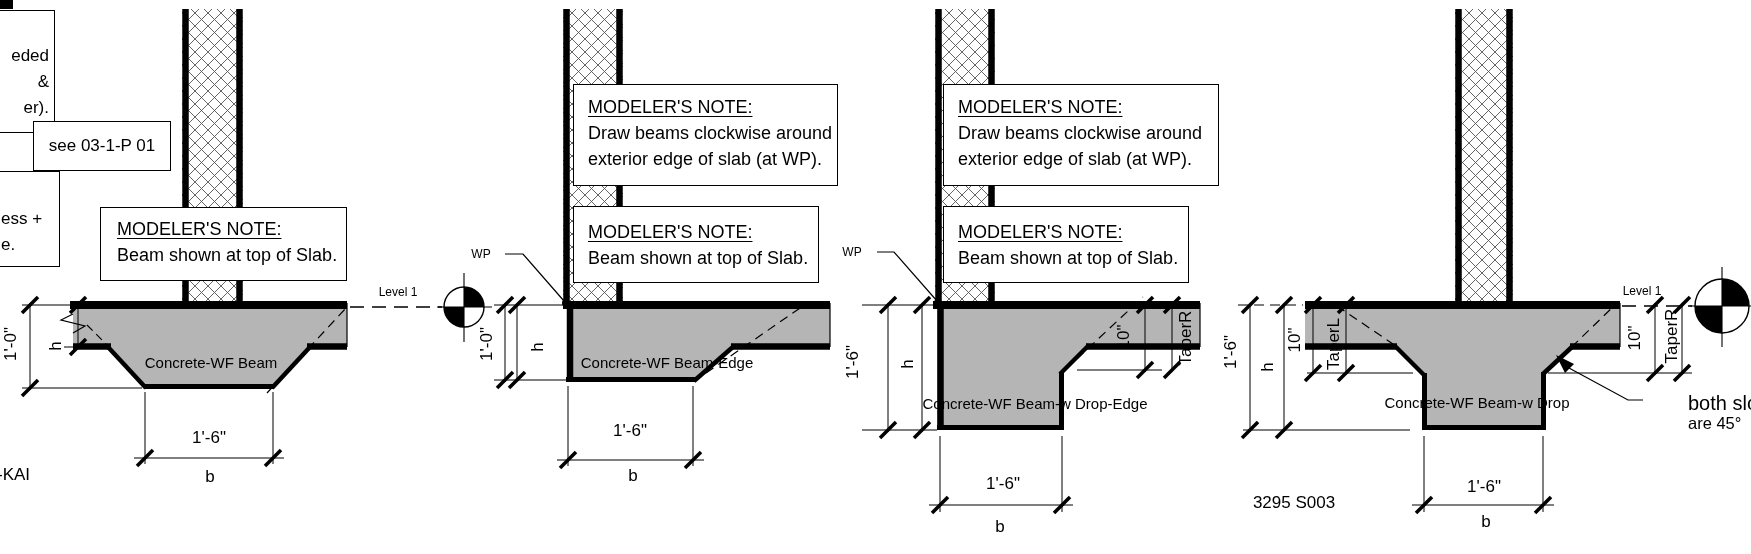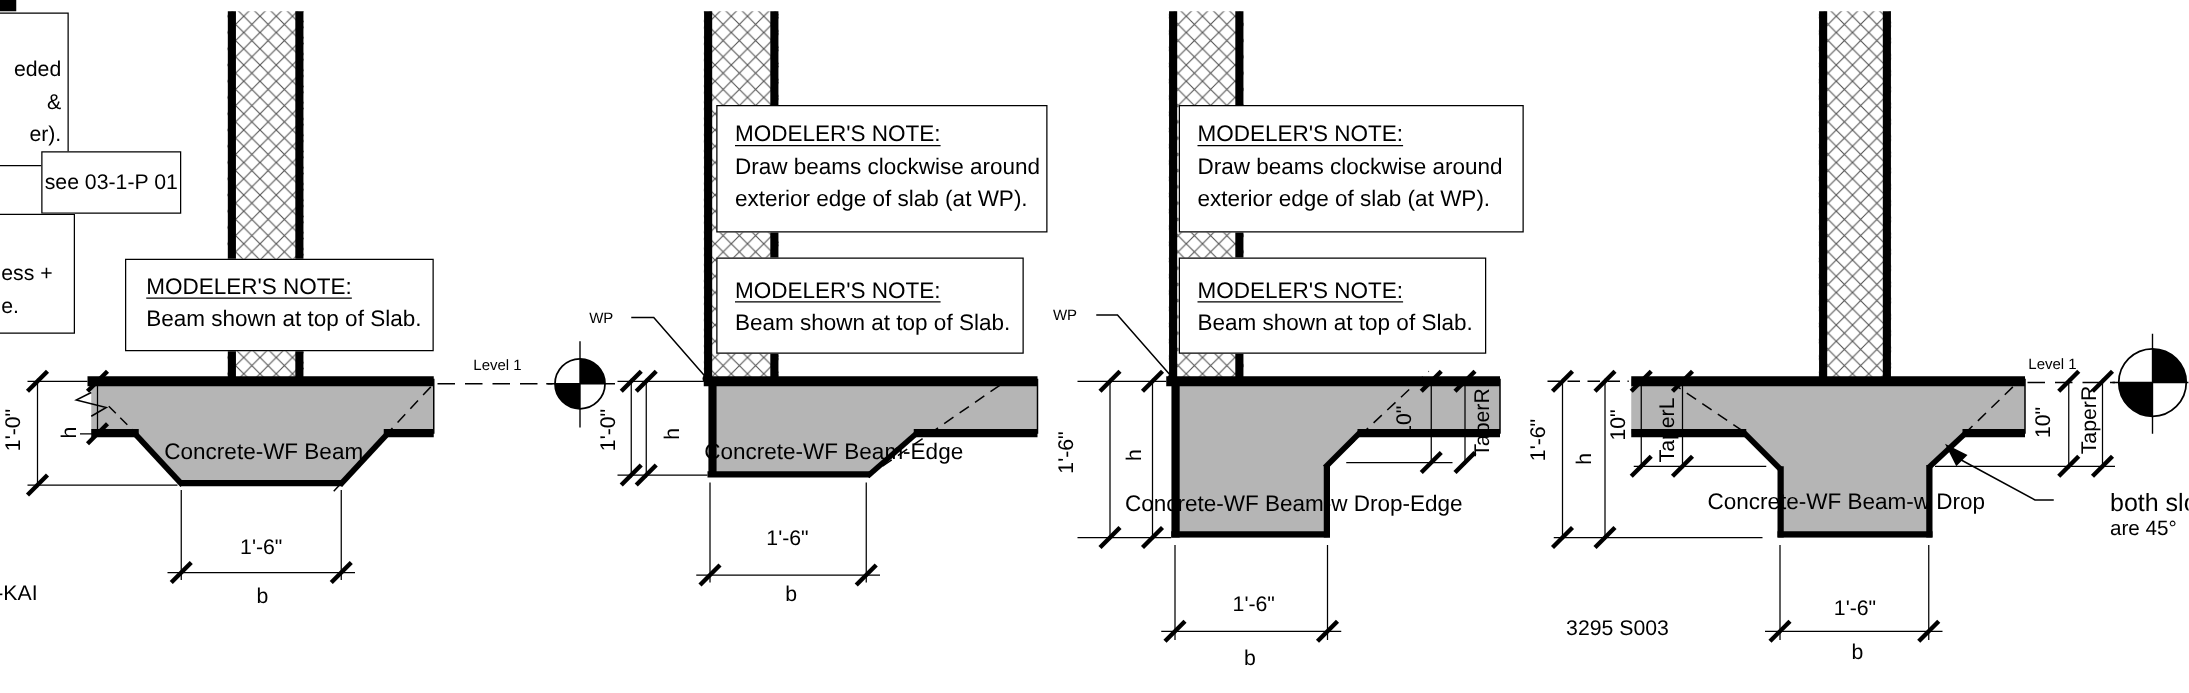--- a/index.html
+++ b/index.html
@@ -3,21 +3,21 @@
 <meta charset="utf-8">
 <style>
   html,body{margin:0;padding:0;background:#fff;}
   #stage{position:relative;width:1751px;height:554px;background:#fff;overflow:hidden;
          font-family:"Liberation Sans",sans-serif;color:#000;}
   #stage svg{position:absolute;left:0;top:0;}
   .ctr{position:absolute;transform:translate(-50%,-50%);white-space:nowrap;font-size:17px;}
   .rot{position:absolute;transform:translate(-50%,-50%) rotate(-90deg);white-space:nowrap;font-size:17px;}
   .lft{position:absolute;white-space:nowrap;font-size:17px;}
   .big{font-size:12px;}
-  .lab{font-size:18px;}
+  .lab{font-size:15px;}
   .notebox{position:absolute;background:#fff;border:1.4px solid #000;box-sizing:border-box;
            font-size:18px;line-height:26px;}
   .nt{text-decoration:underline;text-underline-offset:3px;}
   .marginbox{position:absolute;background:#fff;border:1.4px solid #000;box-sizing:border-box;
              font-size:17px;line-height:26px;}
   .blk{position:absolute;background:#000;}
 </style>
 </head>
 <body>
 
@@ -186,21 +186,21 @@
 </svg>
 
 <div class="blk" style="left:0;top:0;width:13px;height:9px;"></div>
 
 <div class="marginbox" style="left:-15px;top:10px;width:70px;height:123px;padding:32px 5px 0 0;text-align:right;">
   <div>eded</div>
   <div>&amp;</div>
   <div>er).</div>
 </div>
 
-<div class="marginbox" style="left:33px;top:121px;width:112px;height:50px;display:flex;align-items:center;justify-content:center;">
+<div class="marginbox" style="left:33px;top:121px;width:138px;height:50px;display:flex;align-items:center;justify-content:center;">
   <span>see 03-1-P 01</span>
 </div>
 
 <div class="marginbox" style="left:-15px;top:171px;width:75px;height:96px;padding:34px 0 0 15px;text-align:left;">
   <div>ess +</div>
   <div>e.</div>
 </div>
 
 <div class="lft" style="left:-3px;top:465px;">-KAI</div>
 

